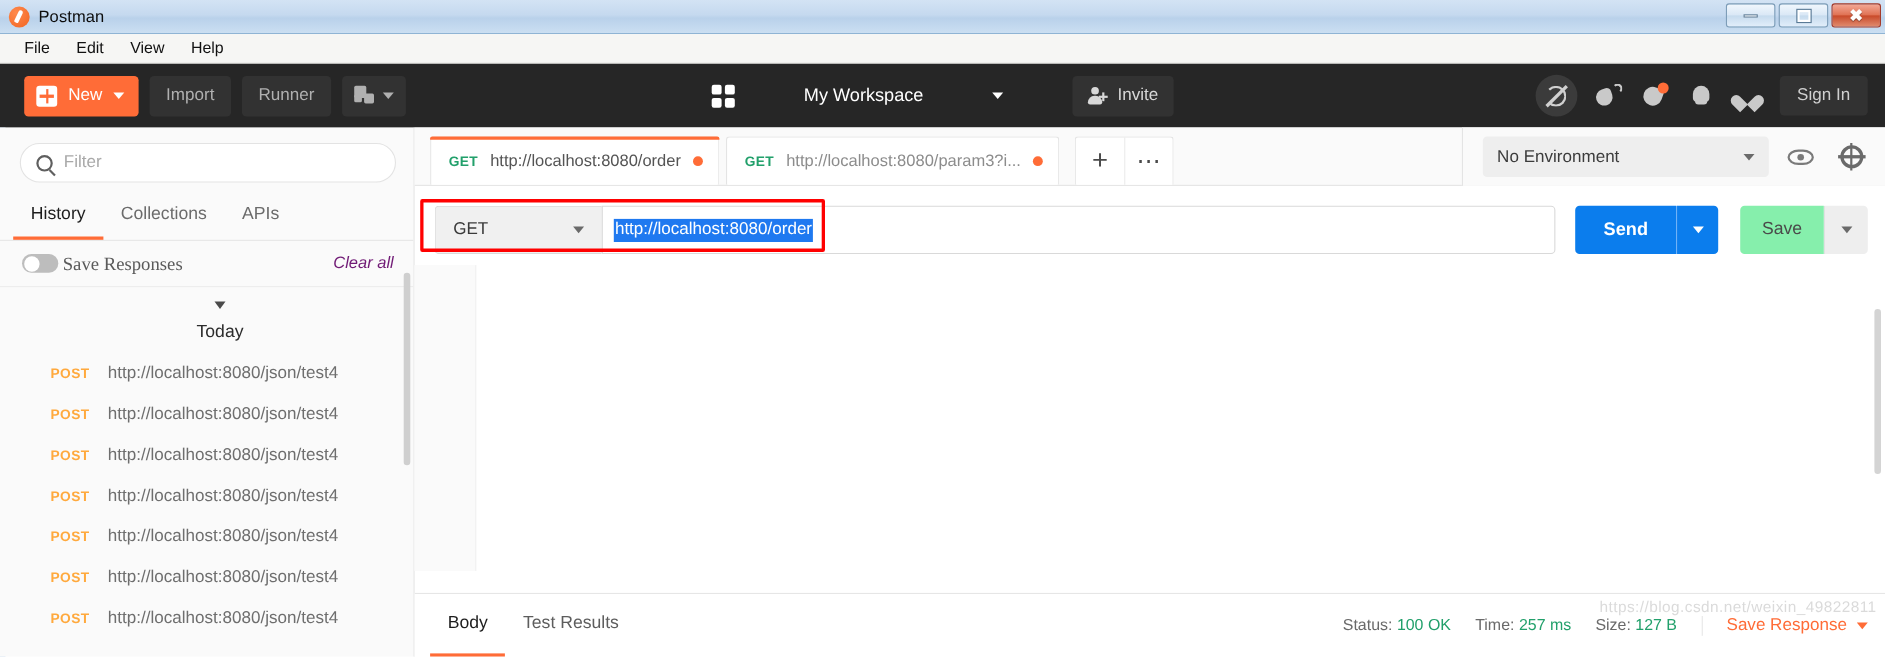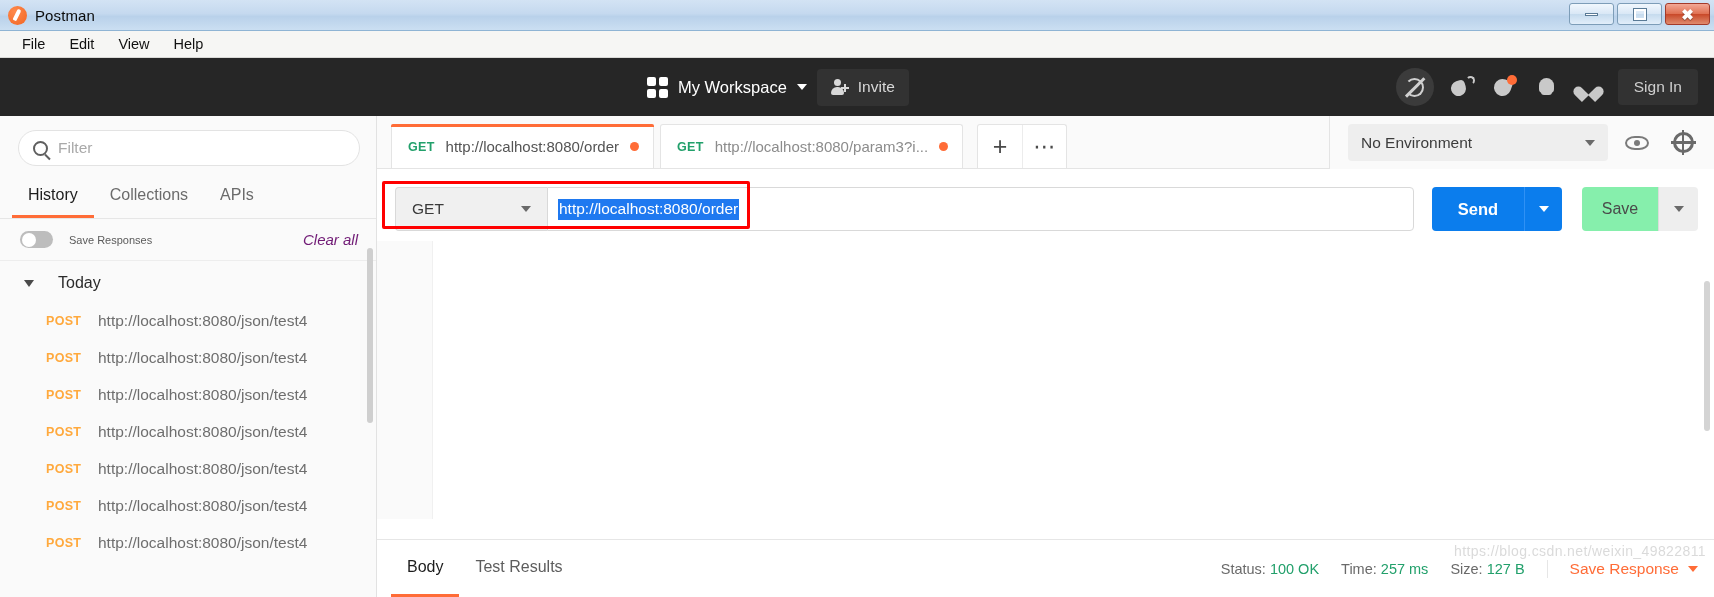--- a/index.html
+++ b/index.html
@@ -82,21 +82,21 @@
   }
   .ws-icon-sq i {
     position: absolute; width: 11px; height: 11px; background: #b0b0b0; border-radius: 1.5px;
   }
   .ws-icon-sq i:nth-child(1) { left: 0; top: 0; }
   .ws-icon-sq i:nth-child(2) { left: 0; top: 8px; width: 7px; height: 7px; }
   .ws-icon-sq i:nth-child(3) { left: 9px; top: 7px; width: 9px; height: 9px; }
 
   .center-cluster {
     position: absolute; left: 0; right: 0; margin: 0 auto; width: 420px;
-    display: flex; align-items: center; justify-content: flex-start; gap: 10px;
+    display: flex; align-items: center; justify-content: space-between; gap: 10px;
   }
   .grid-icon { width: 21px; height: 21px; display: grid;
                grid-template-columns: 9px 9px; grid-template-rows: 9px 9px; gap: 3px; }
   .grid-icon i { background: #fff; border-radius: 2px; }
   .ws-name { color: #fff; font-size: 16.5px; }
   .btn-invite {
     height: 37px; background: #323232; border-radius: 4px; display: flex;
     align-items: center; gap: 9px; padding: 0 14px; color: #d8d8d8;
     font-size: 15.5px; cursor: pointer;
   }
@@ -175,23 +175,23 @@
   .saveresp-row {
     height: 42px; display: flex; align-items: center; padding: 0 18px 0 20px;
     border-bottom: 1px solid #ededed;
   }
   .toggle {
     width: 33px; height: 17px; border-radius: 9px; background: #bdbdbd;
     position: relative; flex: none; cursor: pointer;
   }
   .toggle .knob { position: absolute; left: 1.5px; top: 1.5px; width: 14px; height: 14px;
                   border-radius: 50%; background: #fff; }
-  .saveresp-label { font-size: 11px; color: #5a5a5a; margin-left: 16px; }
+  .saveresp-label { font-size: 17px; color: #5a5a5a; margin-left: 4px; font-family: Liberation Serif, serif; }
   .clear-all { margin-left: auto; font-size: 15px; color: #701a75; cursor: pointer; font-style: italic; }
-  .today-row { display: flex; align-items: center; gap: 24px; padding: 13px 0 10px 24px; }
+  .today-row { display: flex; align-items: center; gap: 12px; padding: 13px 0 10px 24px; flex-direction: column; }
   .tri-down { width: 0; height: 0; border-left: 5.5px solid transparent;
               border-right: 5.5px solid transparent; border-top: 7px solid #4a4a4a; }
   .today-label { font-size: 16px; color: #2b2b2b; }
   .hist-item { display: flex; align-items: center; height: 37px; padding-left: 46px; cursor: pointer; }
   .hist-method { font-size: 12.5px; font-weight: bold; color: #ffa93d;
                  width: 52px; letter-spacing: .3px; }
   .hist-url { font-size: 15.5px; color: #6e6e6e; }
   .side-scroll { position: absolute; right: 3px; top: 132px; width: 6px; height: 175px;
                  background: #cfcfcf; border-radius: 3px; }
 
@@ -339,20 +339,37 @@
   </div>
 
   <div class="menubar">
     <div class="menu-item">File</div>
     <div class="menu-item">Edit</div>
     <div class="menu-item">View</div>
     <div class="menu-item">Help</div>
   </div>
 
   <div class="topbar">
+    <div class="left-cluster">
+      <div class="btn-new">
+        <div class="plus-sq"></div>
+        <div class="btn-new-label">New</div>
+        <div class="caret" style="color:#fff"></div>
+      </div>
+      <div class="btn-dark">Import</div>
+      <div class="btn-dark">Runner</div>
+      <div class="btn-dark icononly">
+        <div class="ws-icon-sq">
+            <i></i>
+            <i></i>
+            <i></i>
+          </div>
+        <div class="caret" style="color:#b0b0b0"></div>
+      </div>
+    </div>
 
     <div class="center-cluster">
       <div class="grid-icon">
           <i></i>
           <i></i>
           <i></i>
           <i></i>
         </div>
       <div class="ws-name">My Workspace</div>
       <div class="caret" style="color:#fff"></div>

